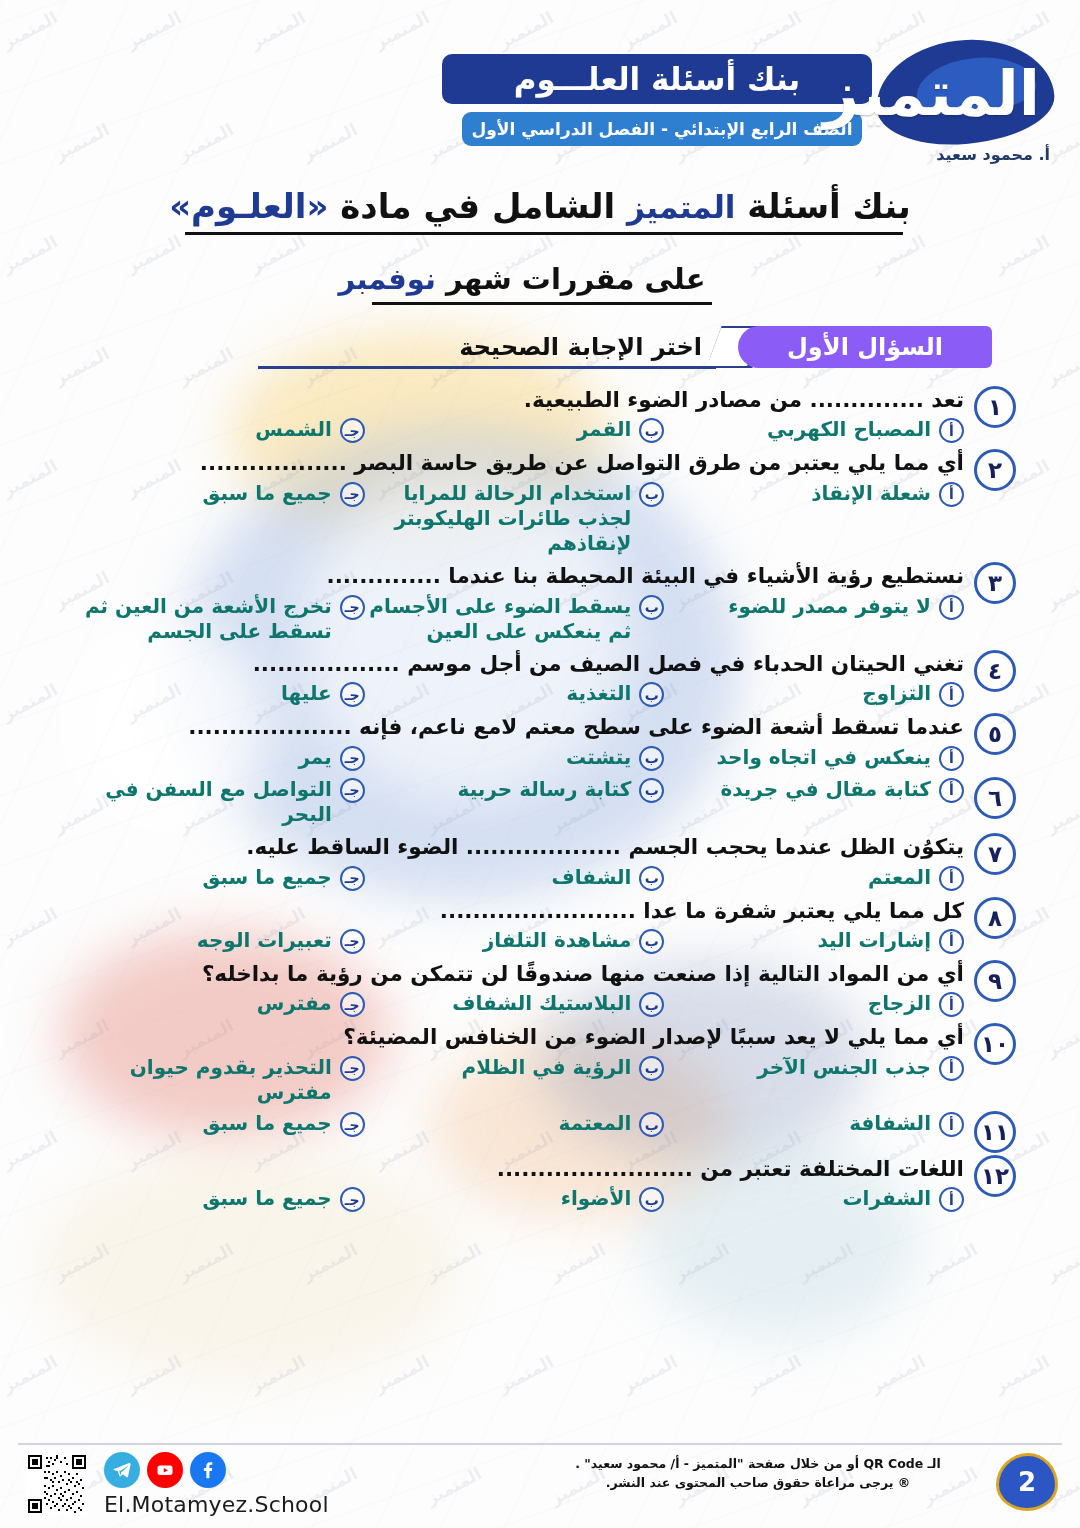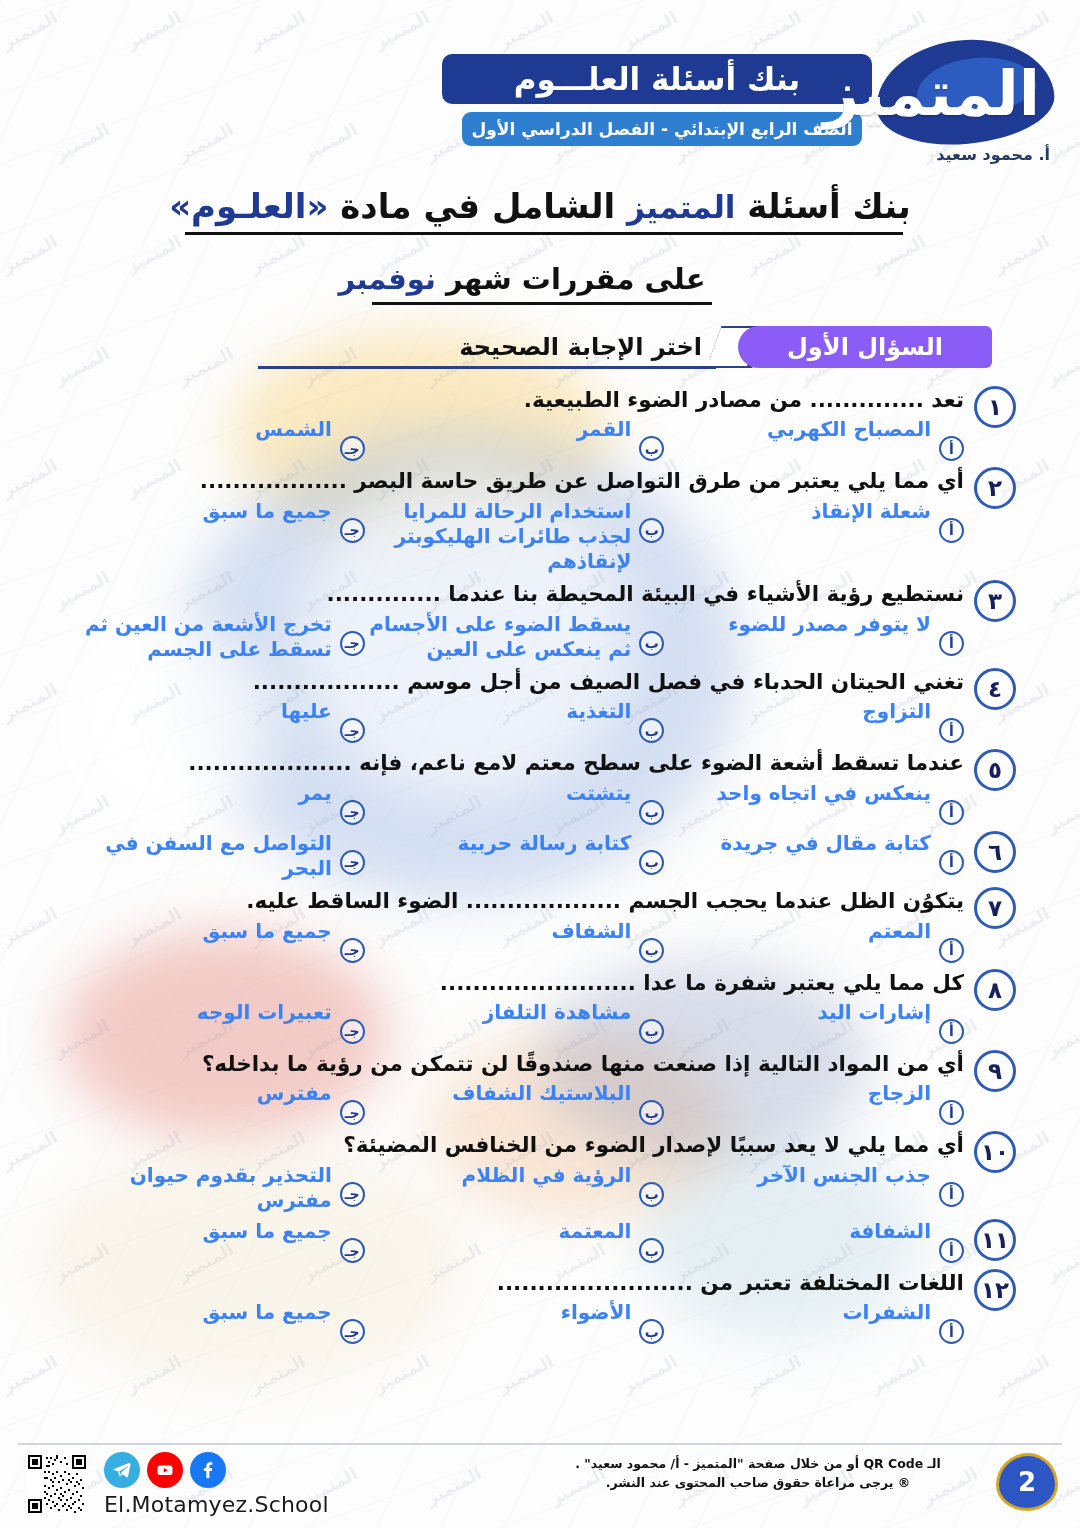--- a/index.html
+++ b/index.html
@@ -225,24 +225,24 @@
   .opt-c { flex: 0 0 34%; }
   .opt-mark {
     flex: 0 0 auto;
     width: 25px; height: 25px; margin-left: 8px;
     border: 2px solid #2e5bb5;
     border-radius: 50%;
     color: #1f3a93;
     font-size: 14px; font-weight: 700;
     display: flex; align-items: center; justify-content: center;
     background: rgba(255,255,255,0.55);
-    margin-top: 19px;
+    margin-top: 1px;
   }
   .opt-label {
-    font-size: 20px; font-weight: 700; color: #3b82f6;
+    font-size: 20px; font-weight: 700; color: #0f766e;
     line-height: 1.26; text-align: right;
   }
 
   
   #footer-rule {
     position: absolute; z-index: 4;
     left: 18px; top: 1443px; width: 1044px; height: 2px;
     background: #cfd4de;
   }
   #footer { position: absolute; z-index: 5; top: 1448px; left: 0; width: 1080px; height: 80px; }

